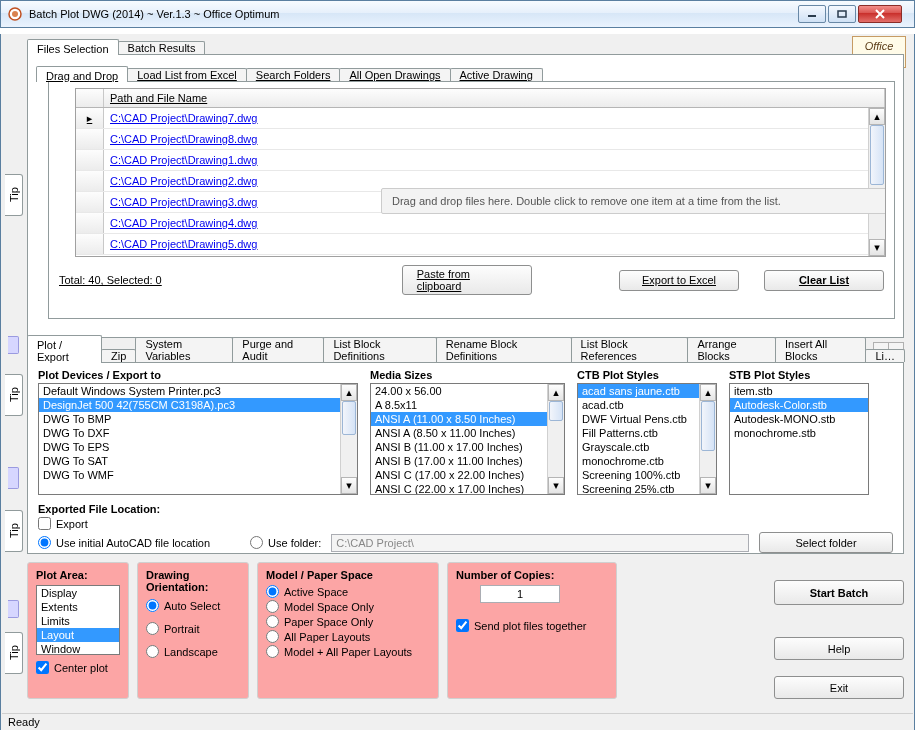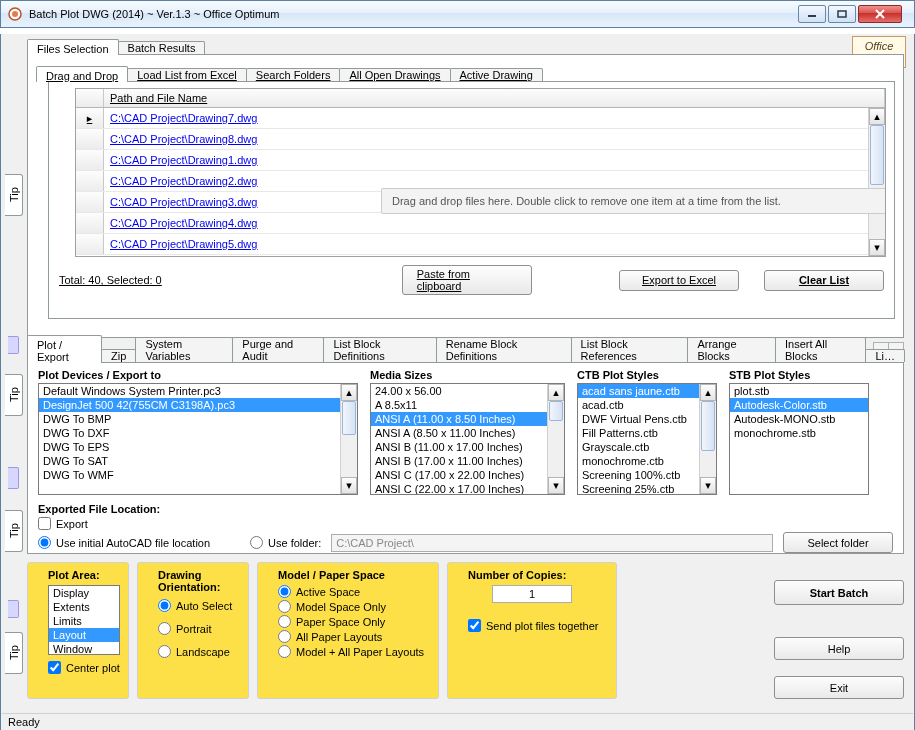--- a/index.html
+++ b/index.html
@@ -60,21 +60,21 @@
   .listpane .item { padding:0 4px; line-height:14px; white-space:nowrap; cursor:default;}
   .listpane .item.sel { background:#3399ff; color:#fff; }
   .lbl { color:#000; font-weight:bold; }
 
   .quad { display:flex; gap:12px; }
   .col {}
   .sectionhead { margin-bottom:2px; }
 
   
   .grouprow { display:flex; gap:8px; margin:8px 10px 6px 26px; }
-  .groupbox { border:1px solid #d0d0d0; border-radius:3px; padding:6px 8px 8px 20px; position:relative; background:#fde047; }
+  .groupbox { border:1px solid #d0d0d0; border-radius:3px; padding:6px 8px 8px 8px; position:relative; background:#fca5a5; }
   .groupbox > .gtitle { font-weight:bold; margin-bottom:4px; }
   .chk, .rad { display:flex; align-items:center; gap:5px; margin:2px 0; }
   .chk input, .rad input { margin:0; }
   .txt { border:1px solid #abadb3; padding:2px 4px; background:#fff; }
   .txt[disabled]{ background:#f4f4f4; color:#888; }
 
   .statusbar { position:absolute; left:1px; right:1px; bottom:1px; height:20px; background:#f0f0f0; border-top:1px solid #d0d0d0; padding:2px 6px; }
 
   .brand { position:absolute; right:8px; top:2px; width:54px; height:32px; border:1px solid #c69b63; background:#fffbe8; font-family:"Times New Roman",serif; font-style:italic; font-size:11px; line-height:12px; text-align:center; padding-top:3px; color:#5a3b16; }
 </style>
@@ -263,21 +263,21 @@
               <div class="vscroll">
                 <div class="btn">▴</div>
                 <div class="thumb" style="height:50px"></div>
                 <div class="btn" style="position:absolute;bottom:0;left:0;right:0">▾</div>
               </div>
           </div>
         </div>
         <div class="col" style="width:140px">
           <div class="sectionhead lbl">STB Plot Styles</div>
           <div class="listpane" id="list-stb" style="height:112px">
-              <div class="item">plot.stb</div>
+              <div class="item">item.stb</div>
               <div class="item sel">Autodesk-Color.stb</div>
               <div class="item">Autodesk-MONO.stb</div>
               <div class="item">monochrome.stb</div>
             </div>
         </div>
       </div>
 
       <div style="margin-top:8px">
         <div class="lbl">Exported File Location:</div>
         <div class="chk">
@@ -287,21 +287,21 @@
         <div style="display:flex;align-items:center;gap:10px;margin-top:2px">
           <label class="rad">
               <input type="radio" name="loc" checked="" style="">
               <span>Use initial AutoCAD file location</span>
             </label>
           <label class="rad" style="margin-left:30px">
               <input type="radio" name="loc" style="">
               <span>Use folder:</span>
             </label>
           <input class="txt" style="flex: 1 1 0%;" disabled="" value="C:\CAD Project\">
-          <span class="btn3d" style="width:110px">Select folder</span>
+          <span class="btn3d" style="width:134px">Select folder</span>
         </div>
       </div>
     </div>
   </div>
 
   <div class="grouprow">
     <div class="groupbox" style="width:102px">
       <div class="gtitle">Plot Area:</div>
       <div class="listpane" id="list-plotarea" style="height:70px">
           <div class="item">Display</div>

